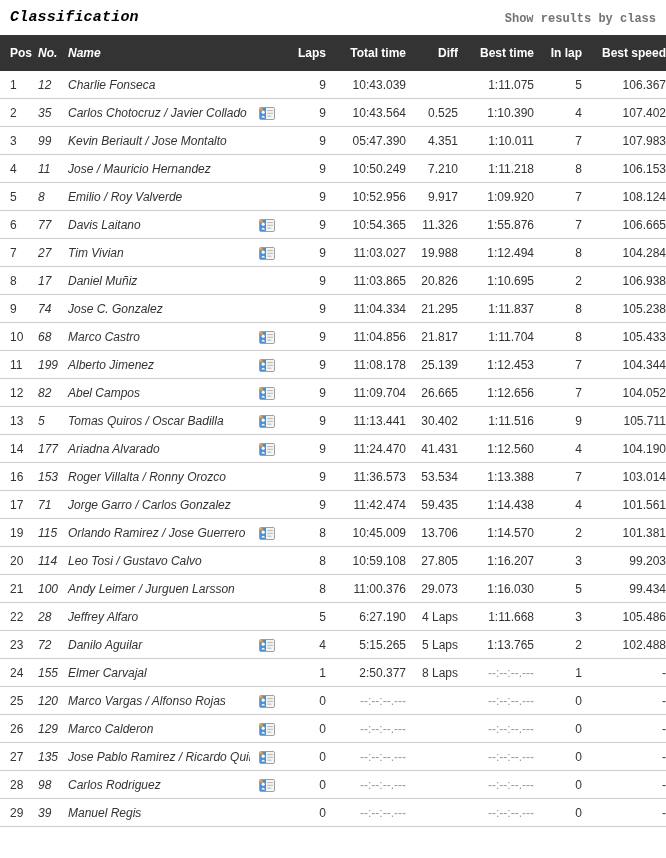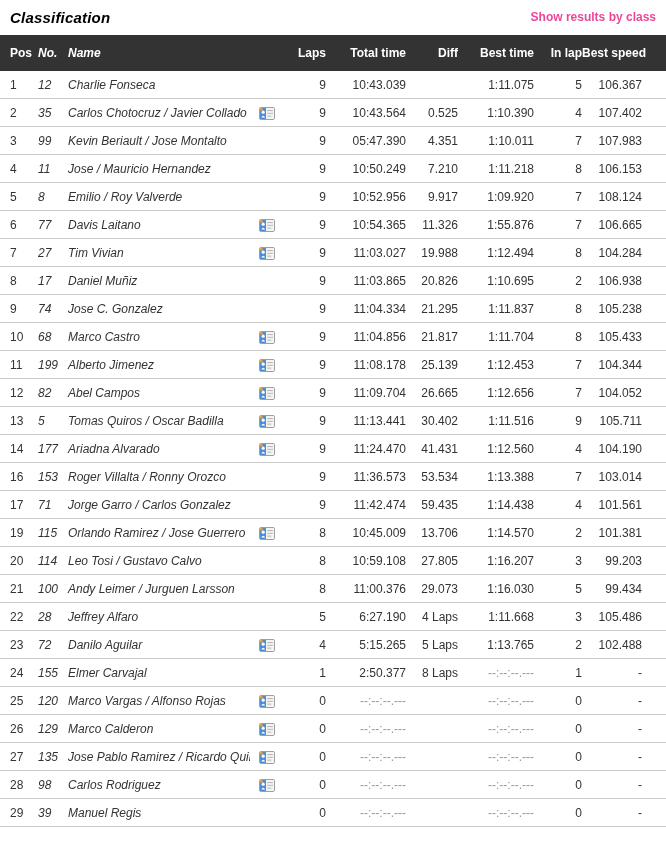--- a/index.html
+++ b/index.html
@@ -5,35 +5,36 @@
   html, body { margin:0; padding:0; background:#ffffff; }
   body {
     width:666px;
     font-family:"Liberation Sans", sans-serif;
     color:#333;
     -webkit-font-smoothing:antialiased;
   }
   .topbar {
     display:flex;
     justify-content:space-between;
-    align-items:center;
+    align-items:flex-end;
     padding:8px 10px 9px 10px;
     height:18px;
+    font-family:Liberation Mono, monospace;
   }
   .page-title {
     font-size:15px;
     font-weight:bold;
     font-style:italic;
     color:#000;
     letter-spacing:0.2px;
   }
   .class-link {
     font-size:12px;
     font-weight:bold;
-    color:#ec4899;
+    color:#737373;
     text-decoration:none;
     cursor:pointer;
     padding-left:26px;
   }
   table.results {
     width:666px;
     border-collapse:collapse;
     table-layout:fixed;
     font-size:12px;
   }
@@ -50,21 +51,21 @@
     height:27px;
     border-bottom:1px solid #cccccc;
     padding:0;
     white-space:nowrap;
     overflow:hidden;
     vertical-align:middle;
   }
   .pad-l { padding-left:10px; }
   .pad-l8 { padding-left:8px;font-style:italic; }
   .r { text-align:right; }
-  .pad-r { padding-right:24px; }
+  .pad-r { padding-right:0; }
   col.c-pos   { width:30px; }
   col.c-no    { width:30px; }
   col.c-name  { width:190px; }
   col.c-card  { width:34px; }
   col.c-laps  { width:42px; }
   col.c-total { width:80px; }
   col.c-diff  { width:52px; }
   col.c-best  { width:76px; }
   col.c-inlap { width:48px; }
   col.c-speed { width:84px; }

